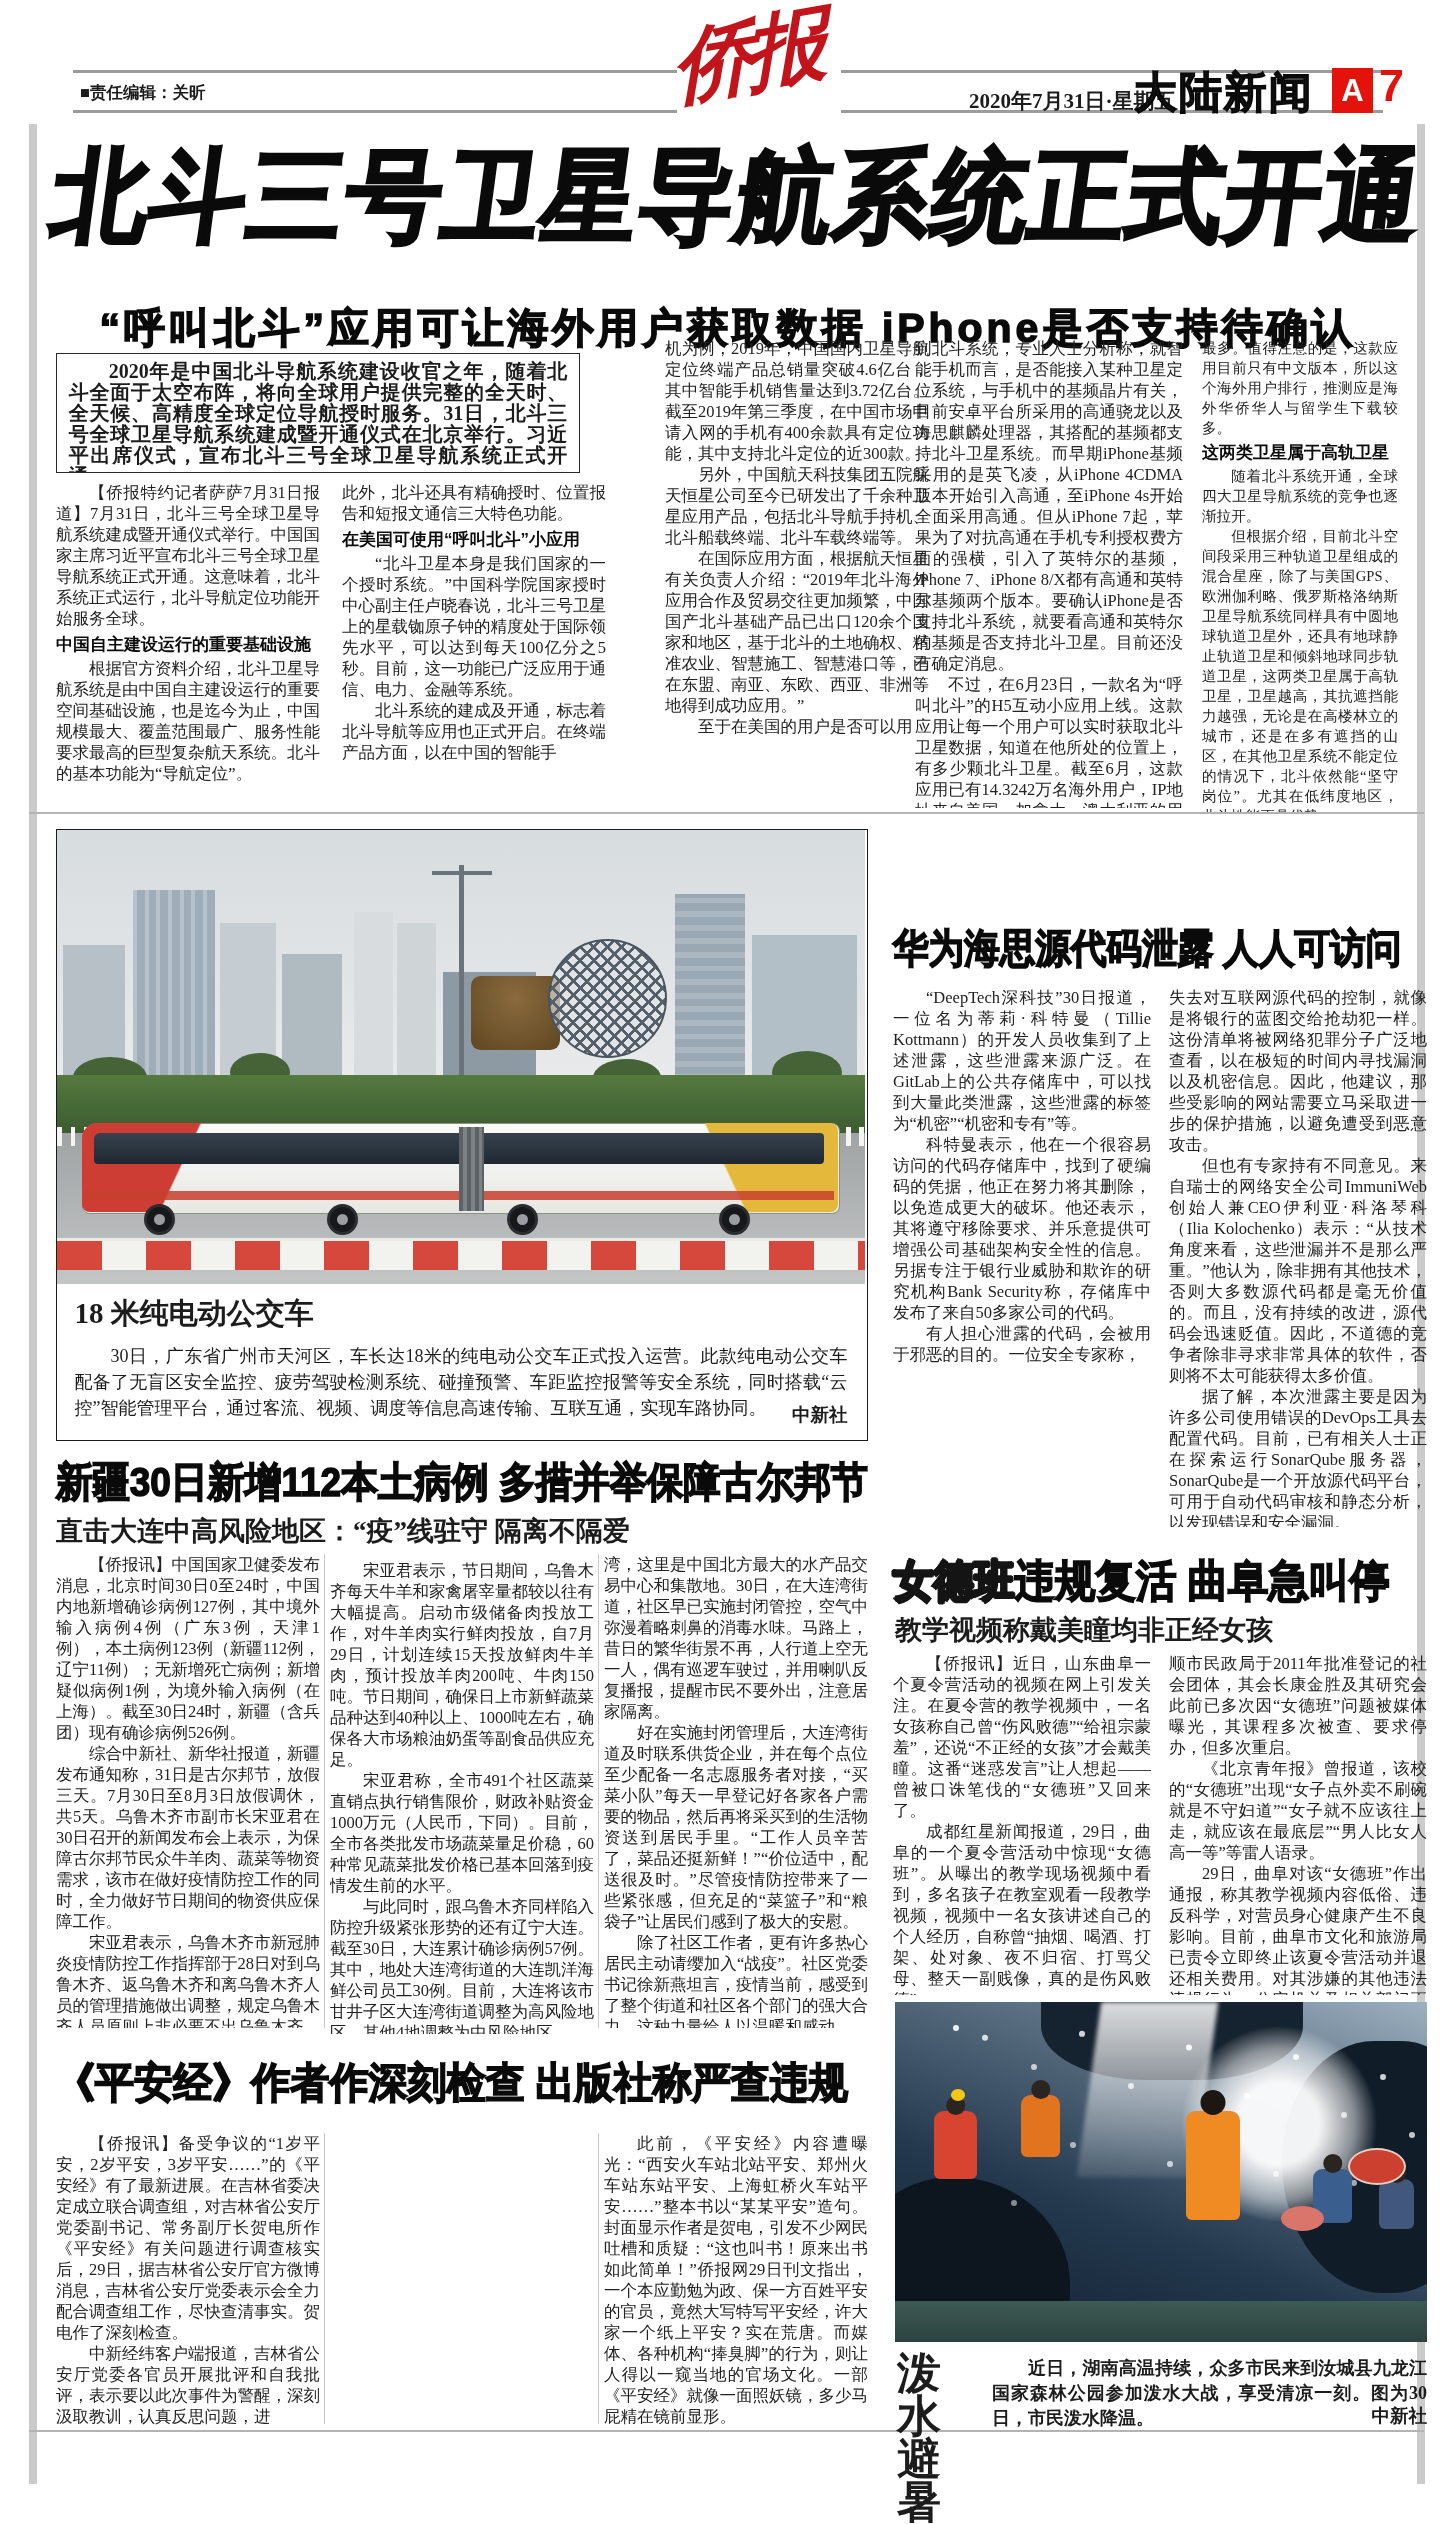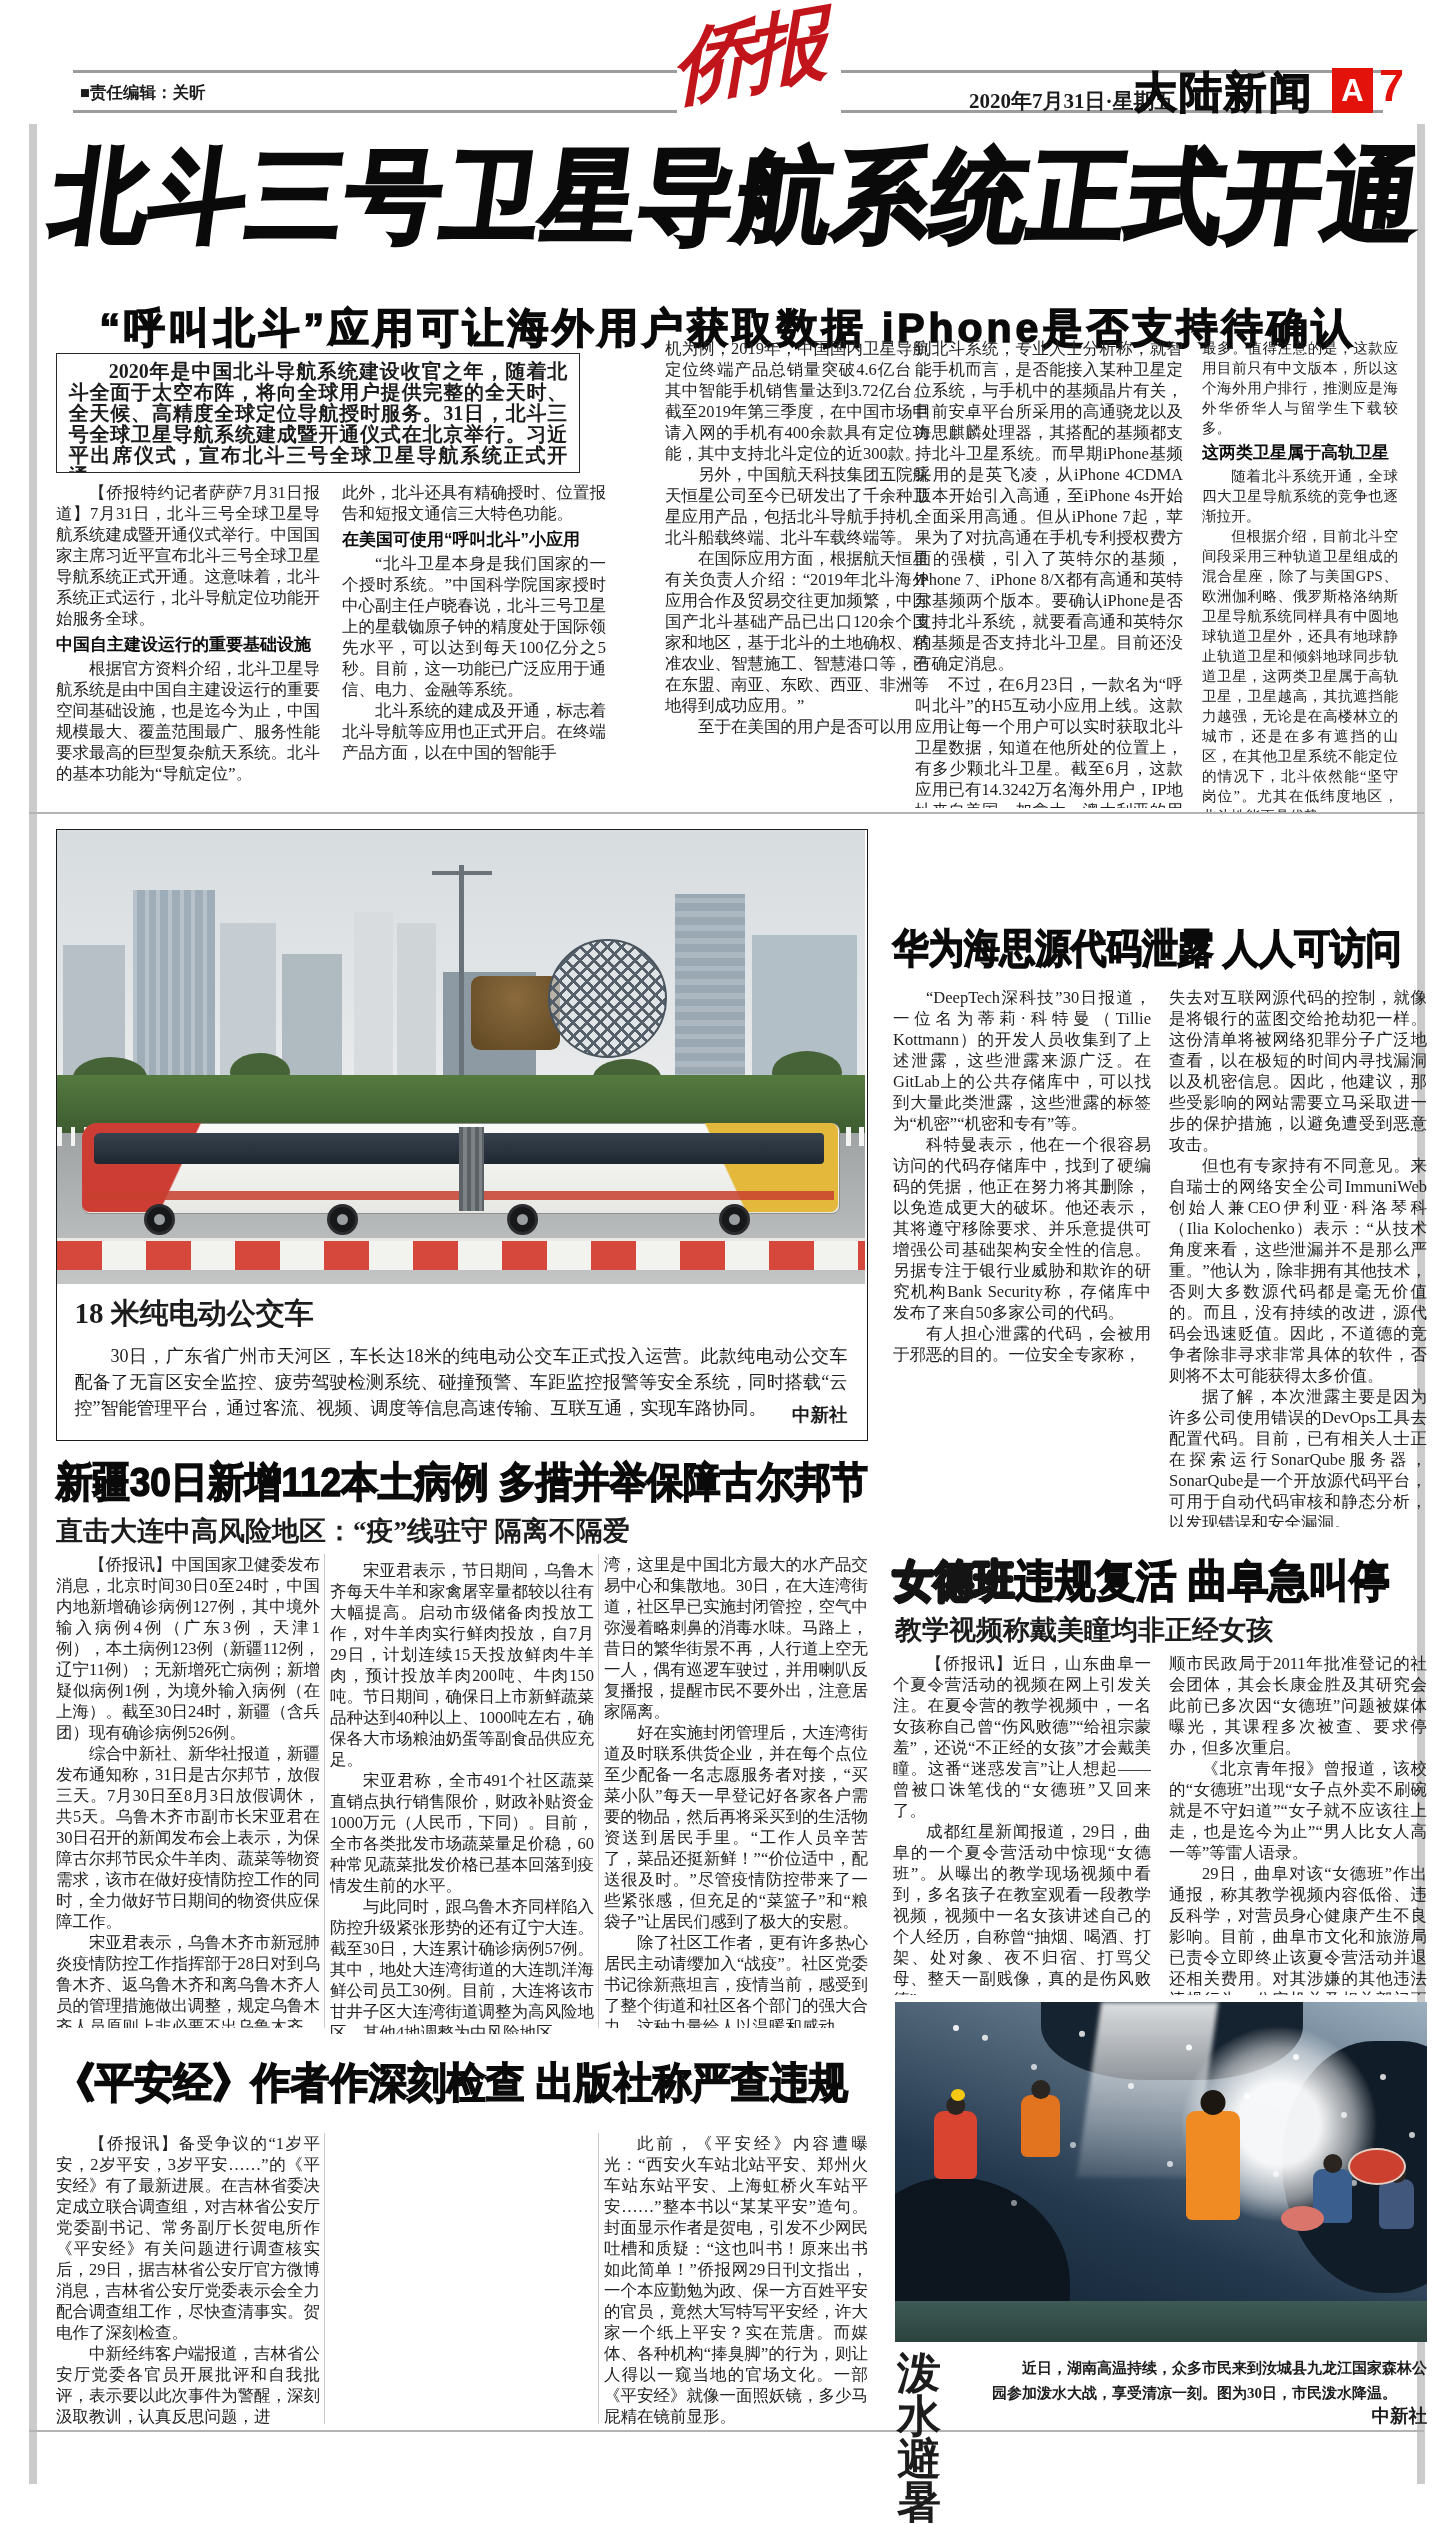--- a/index.html
+++ b/index.html
@@ -145,21 +145,21 @@
   .pp3::before{width:25px;height:25px;top:-21.4px;background:#1d1712;}
   .pp4{left:418px;top:167px;width:39px;height:54px;background:#3a5f8f;}
   .pp5{left:484px;top:177px;width:35px;height:50px;background:#41577c;}
   .duck{left:56px;top:87px;width:13.6px;height:11.7px;border-radius:50%;background:#f4c813;}
   .basin{left:453px;top:146px;width:54px;height:33px;border-radius:50%;background:#cc4030;border:2.9px solid #e4cfc4;}
   .basin2{left:386px;top:204px;width:43px;height:25px;border-radius:50%;background:#d9756a;}
   .spwater{left:0;bottom:0;width:532px;height:41px;background:linear-gradient(180deg,#3d5a55,#2c423e);}
   
   .sp-title{position:absolute;left:897px;top:2352px;width:84px;font-size:44px;font-weight:800;
       line-height:43px;letter-spacing:9.7px;margin:0;}
-  .sp-text{position:absolute;left:992px;top:2356px;width:435px;font-size:15px;line-height:25px;
+  .sp-text{position:absolute;left:992px;top:2356px;width:435px;font-size:18px;line-height:25px;
       text-align:justify;margin:0;text-indent:2em;font-weight:600;}
   .sp-credit{position:absolute;left:992px;top:2403px;width:435px;text-align:right;
       font-weight:700;font-size:18.5px;}
 </style>
 </head>
 <body>
 
 <div class="page">
 
   <div class="edgebar l"></div>
@@ -291,21 +291,21 @@
 
   <h2 class="hd h-nd"><span class="outline-text">女德班</span><span>违规复活 曲阜急叫停</span></h2>
   <h3 class="sub-nd">教学视频称戴美瞳均非正经女孩</h3>
   <div class="col nd-c1">
     <p>【侨报讯】近日，山东曲阜一个夏令营活动的视频在网上引发关注。在夏令营的教学视频中，一名女孩称自己曾“伤风败德”“给祖宗蒙羞”，还说“不正经的女孩”才会戴美瞳。这番“迷惑发言”让人想起——曾被口诛笔伐的“女德班”又回来了。</p>
     <p>成都红星新闻报道，29日，曲阜的一个夏令营活动中惊现“女德班”。从曝出的教学现场视频中看到，多名孩子在教室观看一段教学视频，视频中一名女孩讲述自己的个人经历，自称曾“抽烟、喝酒、打架、处对象、夜不归宿、打骂父母、整天一副贱像，真的是伤风败德”。</p>
 
   </div>
   <div class="col nd-c2">
     <p class="cont">顺市民政局于2011年批准登记的社会团体，其会长康金胜及其研究会此前已多次因“女德班”问题被媒体曝光，其课程多次被查、要求停办，但多次重启。</p>
-    <p>《北京青年报》曾报道，该校的“女德班”出现“女子点外卖不刷碗就是不守妇道”“女子就不应该往上走，也是迄今为止”“男人比女人高一等”等雷人语录。</p>
+    <p>《北京青年报》曾报道，该校的“女德班”出现“女子点外卖不刷碗就是不守妇道”“女子就不应该往上走，就应该在最底层”“男人比女人高一等”等雷人语录。</p>
     <p>29日，曲阜对该“女德班”作出通报，称其教学视频内容低俗、违反科学，对营员身心健康产生不良影响。目前，曲阜市文化和旅游局已责令立即终止该夏令营活动并退还相关费用。对其涉嫌的其他违法违规行为，公安机关及相关部门正在进行深入调查。</p>
   </div>
 
   <h2 class="hd h-pa">《平安经》作者作深刻检查 出版社称严查违规</h2>
   <div class="vrule" style="left:324px;top:2133px;height:291px;"></div>
   <div class="vrule" style="left:598px;top:2133px;height:291px;"></div>
   <div class="col pa-c1">
     <p>【侨报讯】备受争议的“1岁平安，2岁平安，3岁平安……”的《平安经》有了最新进展。在吉林省委决定成立联合调查组，对吉林省公安厅党委副书记、常务副厅长贺电所作《平安经》有关问题进行调查核实后，29日，据吉林省公安厅官方微博消息，吉林省公安厅党委表示会全力配合调查组工作，尽快查清事实。贺电作了深刻检查。</p>
     <p>中新经纬客户端报道，吉林省公安厅党委各官员开展批评和自我批评，表示要以此次事件为警醒，深刻汲取教训，认真反思问题，进</p>
   </div>

